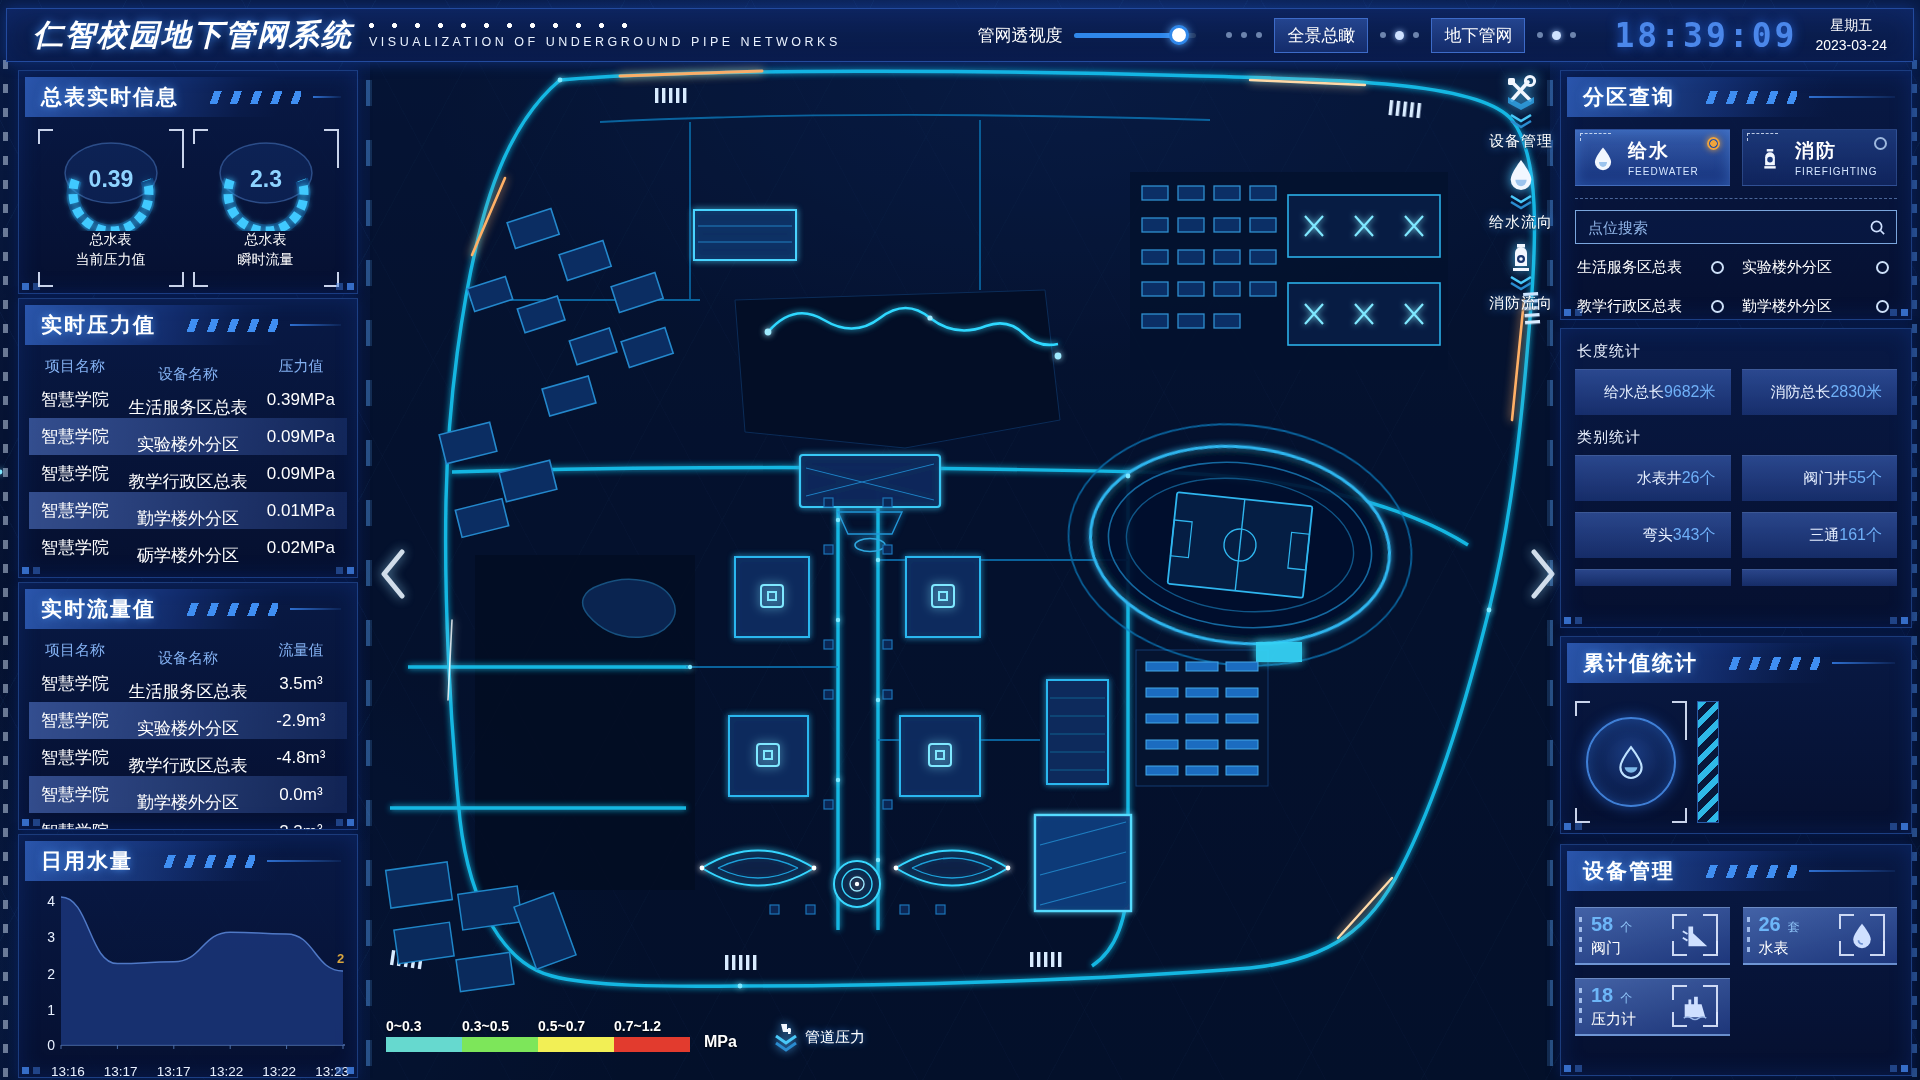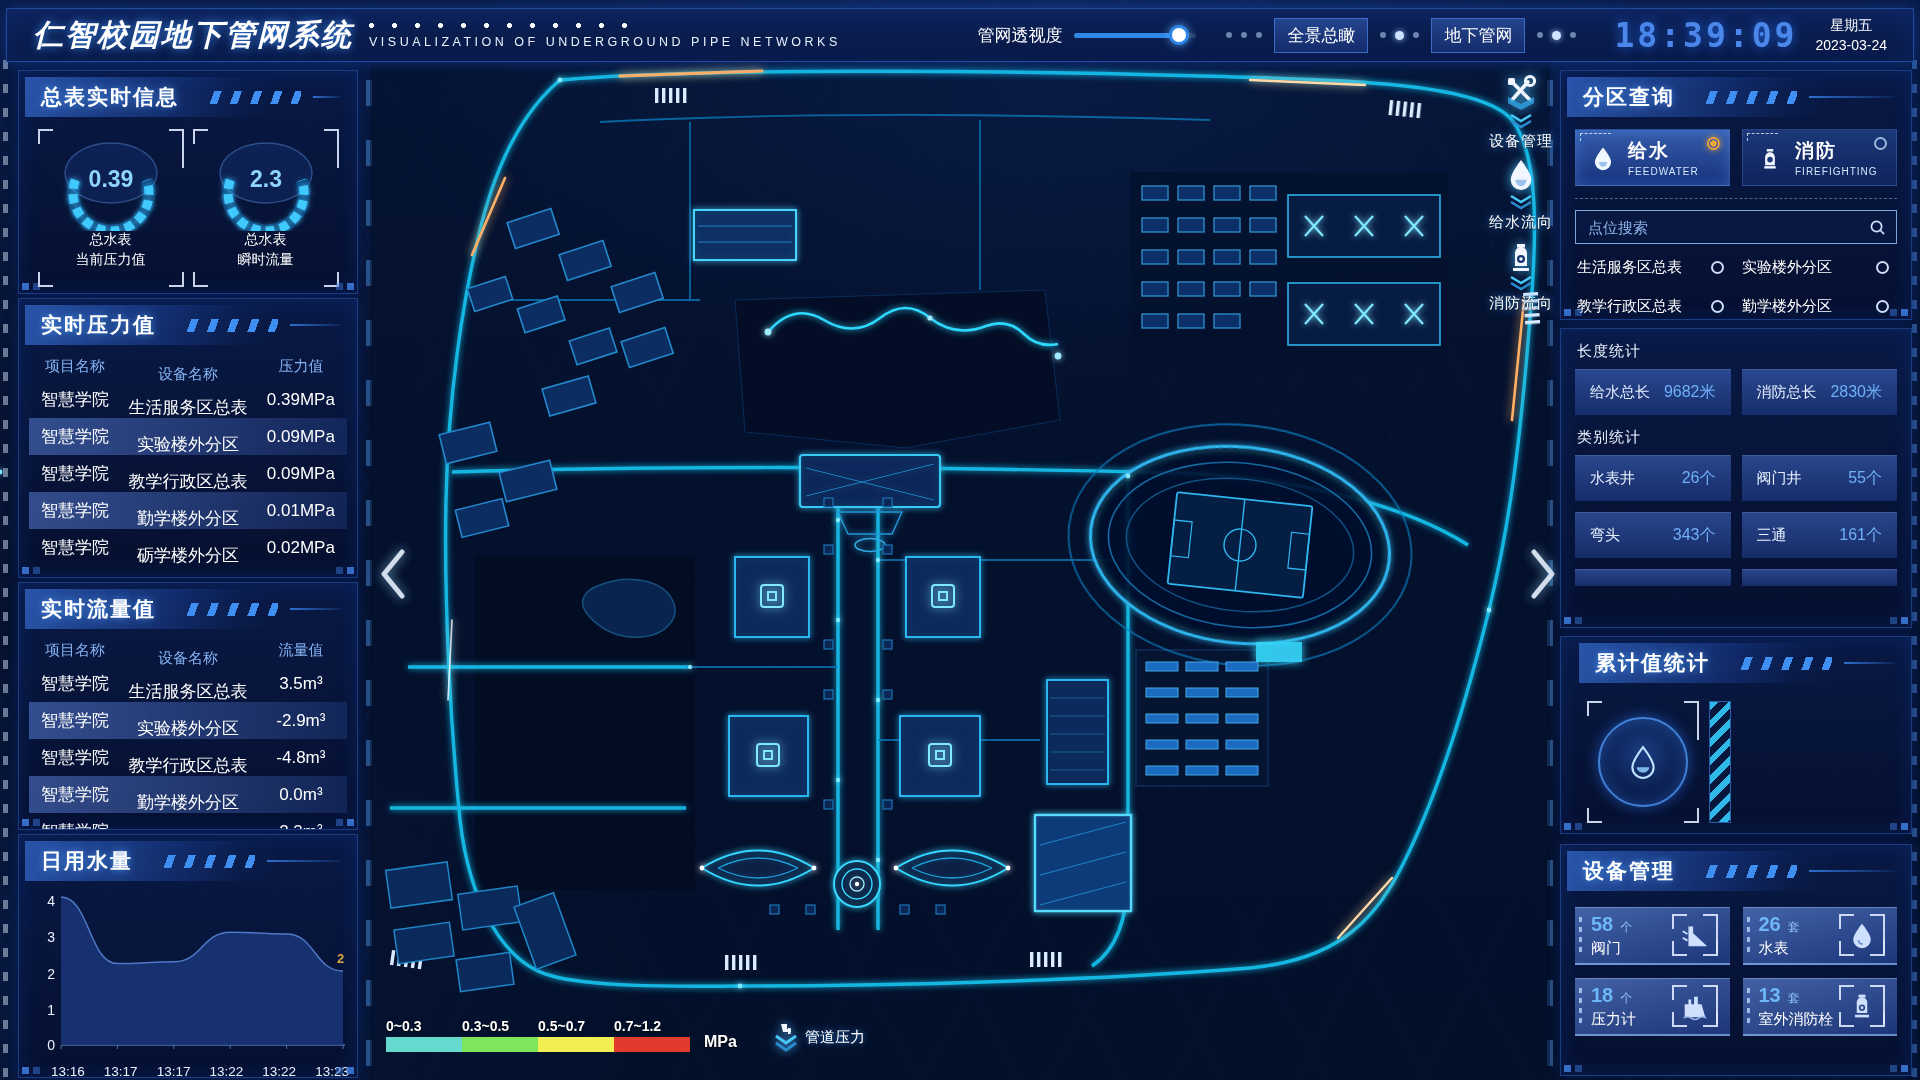--- a/index.html
+++ b/index.html
@@ -105,21 +105,21 @@
   .searchbox input{flex:1;background:transparent;border:0;outline:none;color:#cfe2ff;font-size:15px;
     font-family:"Liberation Sans",sans-serif;}
   .searchbox input::placeholder{color:#8fb4e6;}
   .opt-grid{display:grid;grid-template-columns:1fr 1fr;column-gap:8px;margin:4px 14px 0;}
   .opt{display:flex;align-items:center;justify-content:space-between;padding:10px 8px 10px 2px;font-size:15px;cursor:pointer;}
   .opt .ring{width:13px;height:13px;border-radius:50%;border:2px solid #cde0f8;box-sizing:border-box;flex:none;}
 
   
   .sec-label{margin:13px 16px 8px;font-size:15px;color:#eaf2ff;letter-spacing:1px;}
   .stat-grid{display:grid;grid-template-columns:1fr 1fr;gap:11px;margin:0 14px;}
-  .stat-box{height:45px;display:flex;align-items:center;justify-content:space-between;padding:0 15px;
+  .stat-box{height:45px;display:flex;align-items:center;justify-content:flex-end;padding:0 15px;
     background:linear-gradient(180deg, rgba(70,112,208,.55), rgba(30,58,130,.66));
     border-top:1px solid rgba(150,190,255,.3);}
   .stat-box .sl{font-size:15px;color:#e6efff;} .stat-box .sv{font-size:16px;color:#6fb0f8;}
   .stat-box.clip{height:16px;}
 
   
   .acc-row{display:flex;align-items:stretch;gap:10px;margin:18px 14px 0;}
   .emblem{position:relative;width:112px;flex:none;display:flex;align-items:center;justify-content:center;height:122px;}
   .emb-circle{width:86px;height:86px;border-radius:50%;border:2px solid #3f7fd6;display:flex;align-items:center;justify-content:center;
     background:radial-gradient(circle at 50% 40%, rgba(50,110,220,.45), rgba(10,30,80,.6) 70%);
@@ -732,21 +732,21 @@
         </div>
       <div class="stat-box">
           <span class="sl">三通</span>
           <span class="sv">161个</span>
         </div>
       <div class="stat-box clip"></div>
       <div class="stat-box clip"></div>
     </div>
   </div>
 
-  <div class="panel" style="left:1560px;top:636px;width:352px;height:198px;padding-left:12px;">
+  <div class="panel" style="left:1560px;top:636px;width:352px;height:198px;">
     <div class="ph">
         <span class="t">累计值统计</span>
         <span class="stripes"></span>
         <span class="hline"></span>
       </div>
     <div class="acc-row">
       <div class="emblem">
         <span class="cnr tl"></span>
           <span class="cnr tr"></span>
           <span class="cnr bl"></span>
@@ -804,37 +804,20 @@
             <span class="cnr tl"></span>
             <span class="cnr tr"></span>
             <span class="cnr bl"></span>
             <span class="cnr br"></span>
           <svg width="30" height="30" viewBox="0 0 32 32">
             <path d="M5 28 V14 h4 v-5 h3 v5 h3 v-8 h4 v8 h4 l4 14 z" fill="#cfe0ff"></path>
             <path d="M4 29 q4,-3 8,0 q4,3 8,0 q4,-3 8,0" stroke="#9cb8e8" stroke-width="1.6" fill="none"></path>
           </svg>
           </div>
       </div>
-      <div class="dev-card">
-        <div><span class="dev-num">13</span><span class="dev-unit">套</span>
-          <div class="dev-name">室外消防栓</div></div>
-        <div class="dev-ic">
-            <span class="cnr tl"></span>
-            <span class="cnr tr"></span>
-            <span class="cnr bl"></span>
-            <span class="cnr br"></span>
-          <svg width="28" height="30" viewBox="0 0 32 32">
-            <path d="M8 29 v-3 h16 v3 z" fill="#cfe0ff"></path>
-              <path d="M10 24 v-12 a6 6 0 0 1 12 0 v12 z" fill="#cfe0ff"></path>
-            <circle cx="16" cy="18" r="3.6" fill="#2b4a90"></circle>
-              <circle cx="16" cy="18" r="1.6" fill="#cfe0ff"></circle>
-            <rect x="12" y="3" width="8" height="3.4" fill="#cfe0ff"></rect>
-          </svg>
-          </div>
-      </div>
     </div>
   </div>
 
   <div class="map-tools">
     <div class="tool">
       <svg class="glyph" width="42" height="40" viewBox="0 0 42 40">
         <path d="M12 28 L28 10" stroke="#f2f7ff" stroke-width="3.6" stroke-linecap="round"></path>
         <circle cx="30" cy="9" r="4.6" fill="none" stroke="#f2f7ff" stroke-width="3"></circle>
         <path d="M12 10 L30 28" stroke="#f2f7ff" stroke-width="3.6" stroke-linecap="round"></path>
         <rect x="8" y="6" width="7" height="7" rx="1.6" fill="#f2f7ff"></rect>

